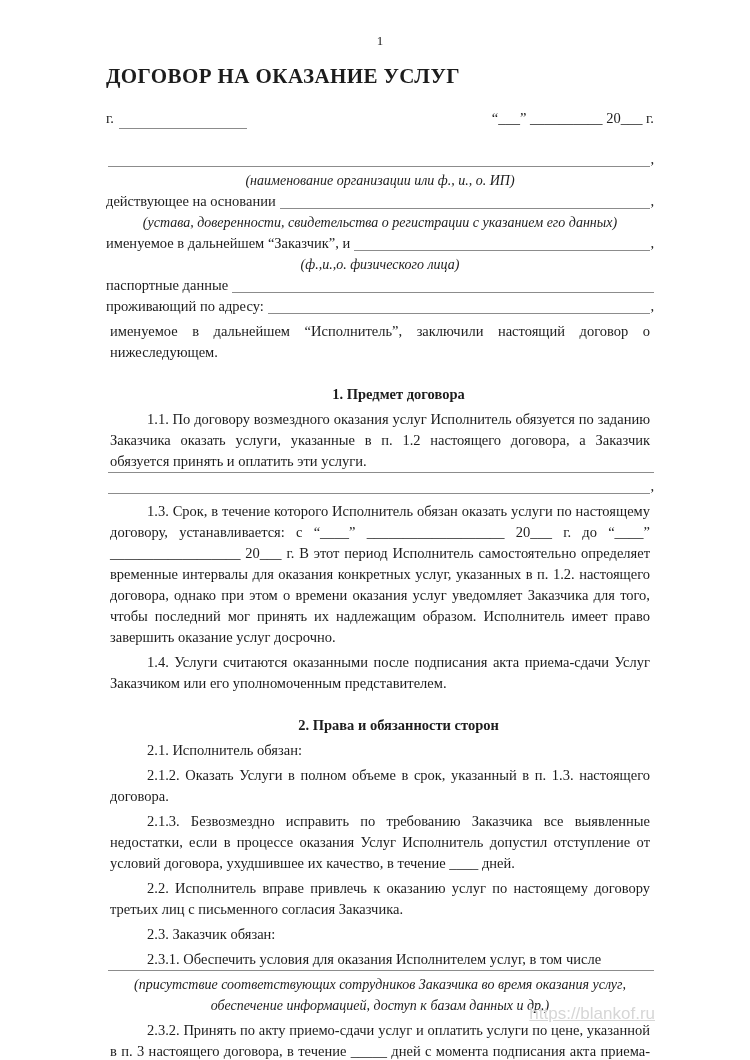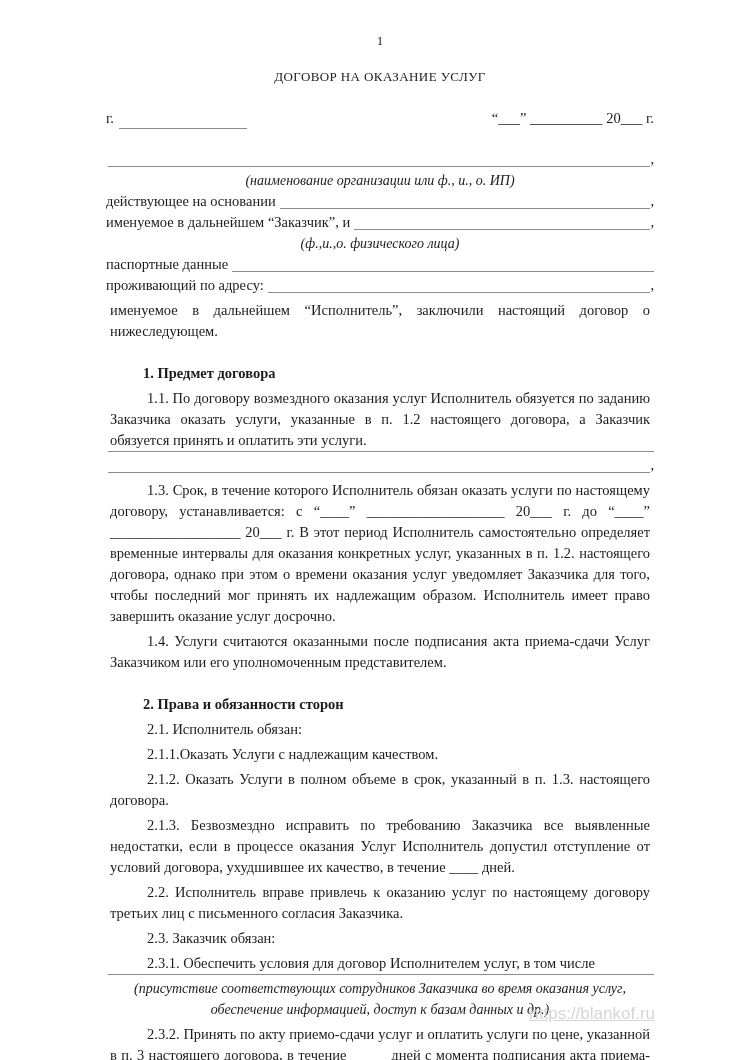--- a/index.html
+++ b/index.html
@@ -10,42 +10,42 @@
     box-sizing:border-box;
     padding:30px 96px 0 106px;
     font-family:"Liberation Serif","DejaVu Serif",serif;
     font-size:14.5px;
     line-height:21px;
     color:#1c1c1c;
     overflow:hidden;
   }
   .pagenum{text-align:center;font-size:13px;margin-bottom:15px;}
   .title{
-    text-align:center;font-weight:normal;font-size:13px;
+    text-align:left;font-weight:bold;font-size:21px;
     letter-spacing:0.4px;margin:0 0 21px 0;
   }
   .citydate{display:flex;justify-content:space-between;margin-bottom:20px;}
   .cityleft{display:flex;align-items:flex-end;}
   .cityblank{display:inline-block;width:128px;border-bottom:1px solid #8c8c8c;margin-left:5px;}
   .fillrow{display:flex;}
   .lbl{white-space:pre;text-align:center;}
   .fill{flex:1;position:relative;}
   .fill::after{content:"";position:absolute;left:4px;right:0;bottom:3px;border-bottom:1px solid #8c8c8c;}
   .fill.tight::after{left:2px;}
   .trail{align-self:flex-end;}
   .hint{
     text-align:center;font-style:italic;font-size:14px;
   }
   .hint.prewrap{white-space:pre-line;}
   .para{
     text-align:justify;text-indent:37px;margin:4px;
   }
   .para.noind{text-indent:0;}
   .heading{
-    font-weight:bold;padding-left:37px;margin:21px 0 0 0;
+    font-weight:bold;padding-left:37px;margin:21px 0 0 0;text-align:center;
   }
   .ind{padding-left:37px;}
   .footer-link{
     position:absolute;right:95px;top:1003px;
     font-size:17px;color:#d6d6d6;text-decoration:underline;
     font-family:"Liberation Sans","DejaVu Sans",sans-serif;
   }
 </style>
 </head>
 <body>
@@ -68,20 +68,21 @@
     <span class="fill tight"></span>
     <span class="trail">,</span>
   </div>
   <div class="hint">(наименование организации или ф., и., о. ИП)</div>
 
   <div class="fillrow">
     <span class="lbl">действующее на основании</span>
     <span class="fill"></span>
     <span class="trail">,</span>
   </div>
+  <div class="hint">(устава, доверенности, свидетельства о регистрации с указанием его данных)</div>
 
   <div class="fillrow">
     <span class="lbl">именуемое в дальнейшем “Заказчик”, и</span>
     <span class="fill"></span>
     <span class="trail">,</span>
   </div>
   <div class="hint">(ф.,и.,о. физического лица)</div>
 
   <div class="fillrow">
     <span class="lbl">паспортные данные</span>
@@ -110,26 +111,25 @@
     <span class="fill tight"></span>
     <span class="trail">,</span>
   </div>
 
   <p class="para">1.3. Срок, в течение которого Исполнитель обязан оказать услуги по настоящему договору, устанавливается: с “____” ___________________ 20___ г. до “____” __________________ 20___ г. В этот период Исполнитель самостоятельно определяет временные интервалы для оказания конкретных услуг, указанных в п. 1.2. настоящего договора, однако при этом о времени оказания услуг уведомляет Заказчика для того, чтобы последний мог принять их надлежащим образом. Исполнитель имеет право завершить оказание услуг досрочно.</p>
   <p class="para">1.4. Услуги считаются оказанными после подписания акта приема-сдачи Услуг Заказчиком или его уполномоченным представителем.</p>
 
   <div class="heading">2. Права и обязанности сторон</div>
 
   <p class="para">2.1. Исполнитель обязан:</p>
-  <p class="para">2.1.1.Оказать Услуги с надлежащим качеством.</p>
   <p class="para">2.1.2. Оказать Услуги в полном объеме в срок, указанный в п. 1.3. настоящего договора.</p>
   <p class="para">2.1.3. Безвозмездно исправить по требованию Заказчика все выявленные недостатки, если в процессе оказания Услуг Исполнитель допустил отступление от условий договора, ухудшившее их качество, в течение ____ дней.</p>
   <p class="para">2.2. Исполнитель вправе привлечь к оказанию услуг по настоящему договору третьих лиц с письменного согласия Заказчика.</p>
   <p class="para">2.3. Заказчик обязан:</p>
-  <p class="para">2.3.1. Обеспечить условия для договор Исполнителем услуг, в том числе</p>
+  <p class="para">2.3.1. Обеспечить условия для оказания Исполнителем услуг, в том числе</p>
 
   <div class="fillrow">
     <span class="fill tight"></span>
   </div>
   <div class="hint prewrap">(присутствие соответствующих сотрудников Заказчика во время оказания услуг,
 обеспечение информацией, доступ к базам данных и др.)</div>
 
   <p class="para">2.3.2. Принять по акту приемо-сдачи услуг и оплатить услуги по цене, указанной в п. 3 настоящего договора, в течение _____ дней с момента подписания акта приема-сдачи Услуг.</p>
 
   <a class="footer-link" href="#">https://blankof.ru</a>

